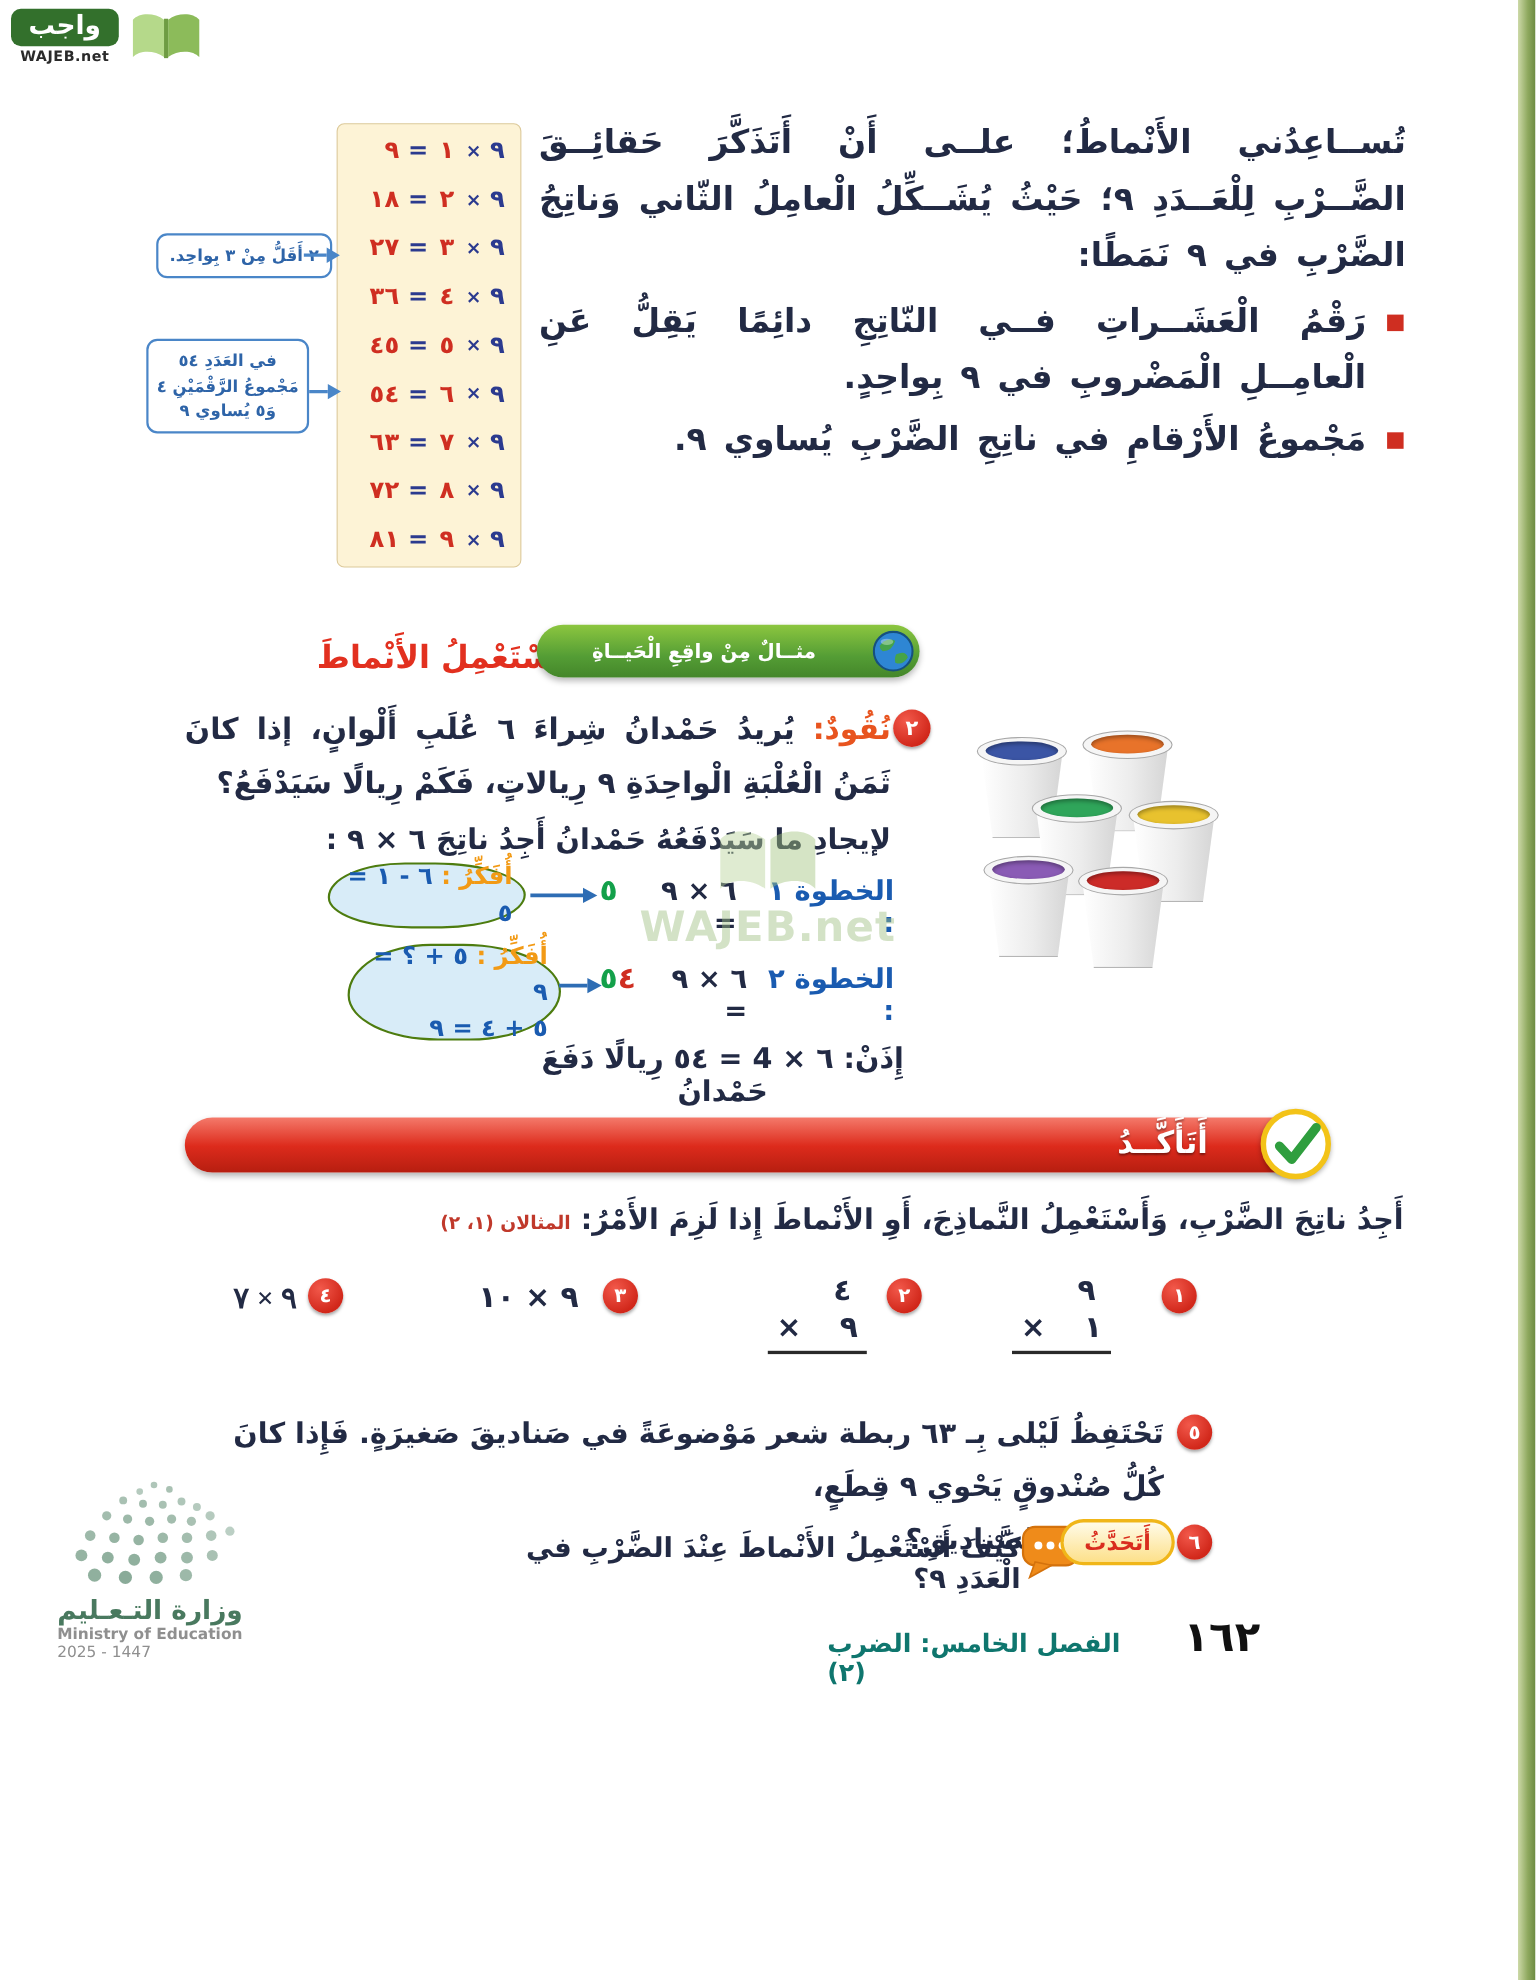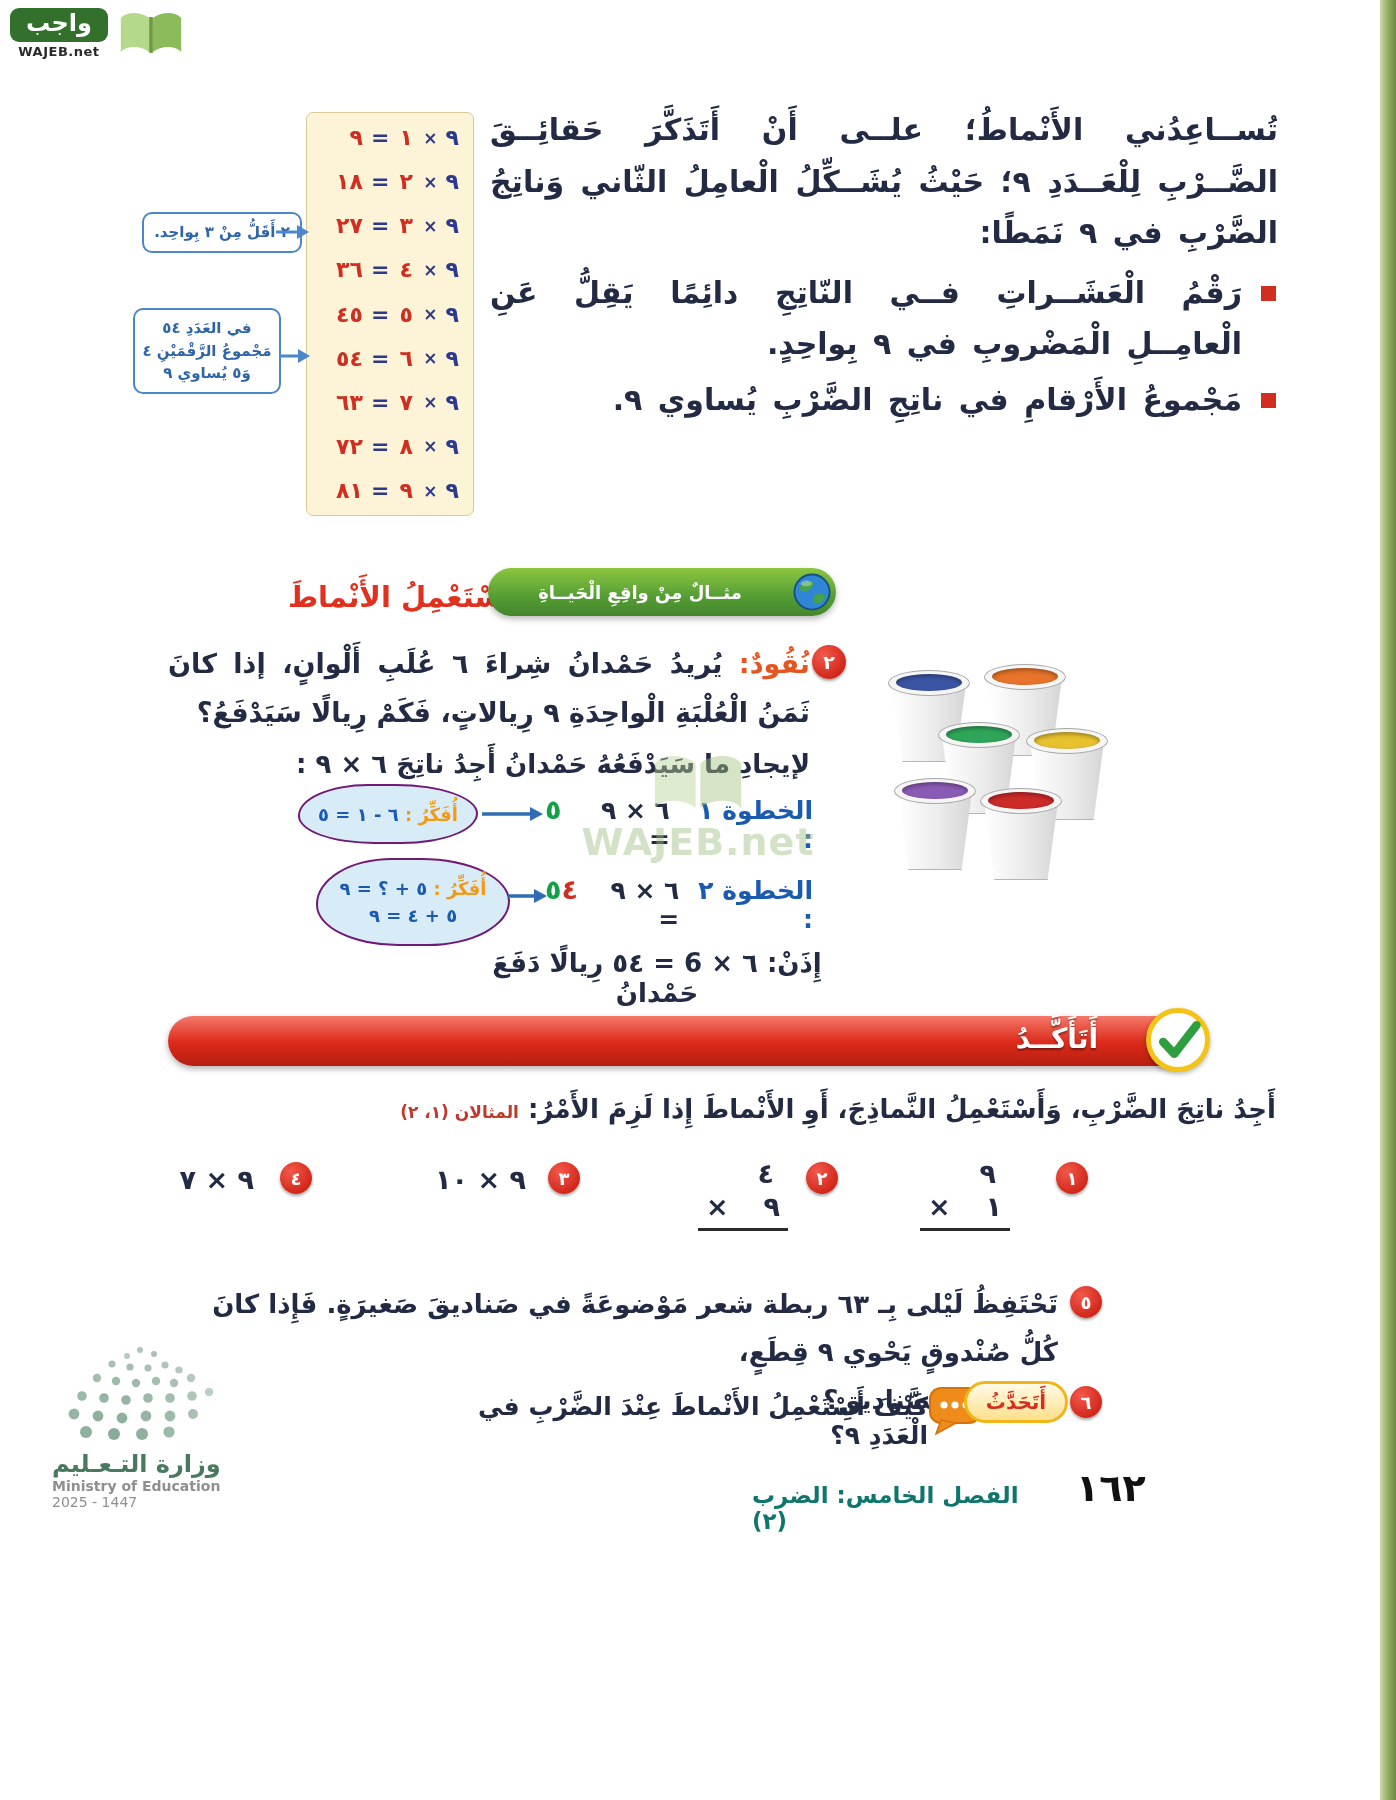--- a/index.html
+++ b/index.html
@@ -59,24 +59,24 @@
     background:radial-gradient(circle at 35% 30%, #f2594b, #d1271a 72%);
     color:#fff; font-size:19px; font-weight:bold; display:flex; align-items:center; justify-content:center;
     box-shadow:0 2px 3px rgba(0,0,0,.35); }
 
   
   #example-text { left:168px; top:640px; width:642px; color:#222a44; }
   #example-text .prob { font-size:27px; font-weight:bold; line-height:1.8; text-align:justify; margin:0; }
   #example-text .keyword { color:#e8541f; }
   #example-text .lead { font-size:26px; font-weight:bold; margin:12px 0 0 0; }
 
-  .cloud { position:absolute; background:#d8ecf8; border:2px solid #701a75;
+  .cloud { position:absolute; background:#d8ecf8; border:2px solid #4d7c0f;
     border-radius:46% 54% 50% 50% / 62% 58% 60% 55%;
-    display:flex; flex-direction:column; align-items:center; justify-content:center;
-    font-size:18px; font-weight:bold; line-height:1.5; padding:4px 10px; }
+    display:flex; flex-direction:column; justify-content:center;
+    font-size:22px; font-weight:bold; line-height:1.5; padding:4px 10px; }
   #cloud-1 { left:298px; top:784px; width:180px; height:60px; }
   #cloud-2 { left:316px; top:858px; width:194px; height:88px; }
   .think-label { color:#f29a15; }
   .think-eq { color:#1a5bb0; }
 
   .step-line { position:absolute; display:flex; flex-direction:row; direction:rtl; gap:10px;
     font-size:25px; font-weight:bold; align-items:baseline; }
   #step-1 { left:545px; top:794px; width:268px; }
   #step-2 { left:545px; top:874px; width:268px; }
   .step-label { color:#1a5bb0; }
@@ -299,21 +299,21 @@
   <svg class="arrow-svg" style="left:508px; top:888px;" width="40" height="16">
     <line x1="0" y1="8" x2="26" y2="8" stroke="#2e6db4" stroke-width="3.5"></line>
     <polygon points="26,1 39,8 26,15" fill="#2e6db4"></polygon>
   </svg>
   <div id="step-2" class="step-line">
     <span class="step-label">الخطوة ٢ :</span>
     <span class="step-eq">٦ × ٩ =</span>
     <span class="rtl"><span class="res-green">٥</span><span class="res-red">٤</span></span>
   </div>
 
-  <div id="conclusion" class="abs rtl">إِذَنْ: ٦ × 6 = ٥٤ رِيالًا دَفَعَ حَمْدانُ</div>
+  <div id="conclusion" class="abs rtl">إِذَنْ: ٦ × 4 = ٥٤ رِيالًا دَفَعَ حَمْدانُ</div>
 
   <div id="paint-cans" class="abs">
     <div class="can" style="left:8px; top:10px;">
         <div class="can-body"></div>
         <div class="can-rim"></div>
         <div class="can-paint" style="background: rgb(59, 85, 165);"></div>
       </div>
     <div class="can" style="left:104px; top:4px;">
         <div class="can-body"></div>
         <div class="can-rim"></div>
@@ -378,21 +378,21 @@
     <div class="v-bottom">
       <span>×</span>
       <span>٩</span>
     </div>
   </div>
 
   <div class="num-circle" style="left:548px; top:1162px; width:32px; height:32px; font-size:18px;">٣</div>
   <div class="expr" style="left:414px; top:1164px; width:112px;">٩ × ١٠</div>
 
   <div class="num-circle" style="left:280px; top:1162px; width:32px; height:32px; font-size:18px;">٤</div>
-  <div class="expr" style="left:164px; top:1164px; width:90px;">٩ × ٧</div>
+  <div class="expr" style="left:180px; top:1164px; width:90px;font-family:Liberation Serif, serif;">٩ × ٧</div>
 
   <div class="num-circle" style="left:1070px; top:1286px; width:32px; height:32px; font-size:18px;">٥</div>
   <div id="p5-text" class="abs rtl">
     <div>تَحْتَفِظُ لَيْلى بِـ ٦٣ ربطة شعر مَوْضوعَةً في صَناديقَ صَغيرَةٍ. فَإِذا كانَ كُلُّ صُنْدوقٍ يَحْوي ٩ قِطَعٍ،</div>
     <div>فَما عَدَدُ الصَّناديقِ؟</div>
   </div>
 
   <div class="num-circle" style="left:1070px; top:1386px; width:32px; height:32px; font-size:18px;">٦</div>
   <div id="talk-badge" class="abs">
     <svg id="bubble-icon" viewBox="0 0 54 50">

